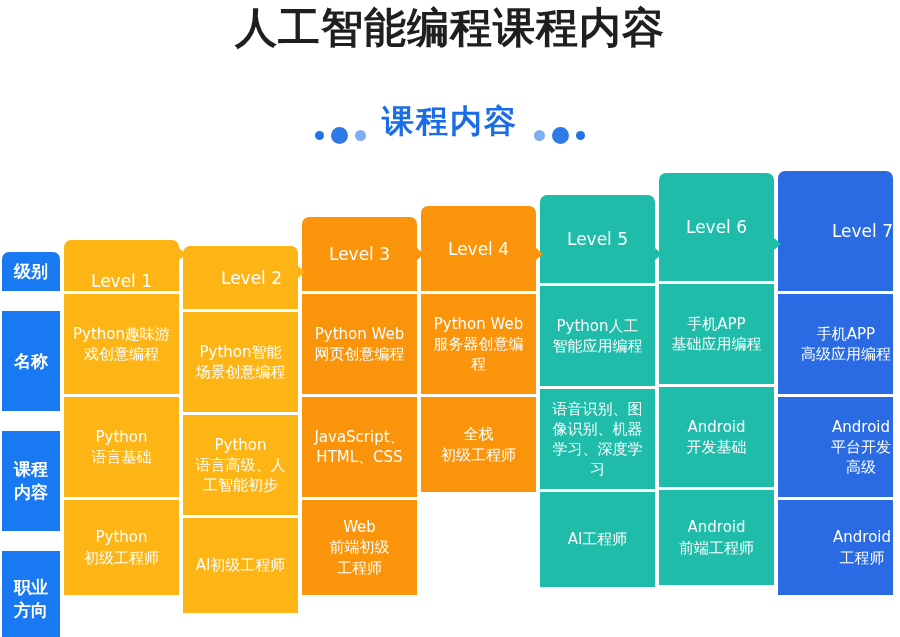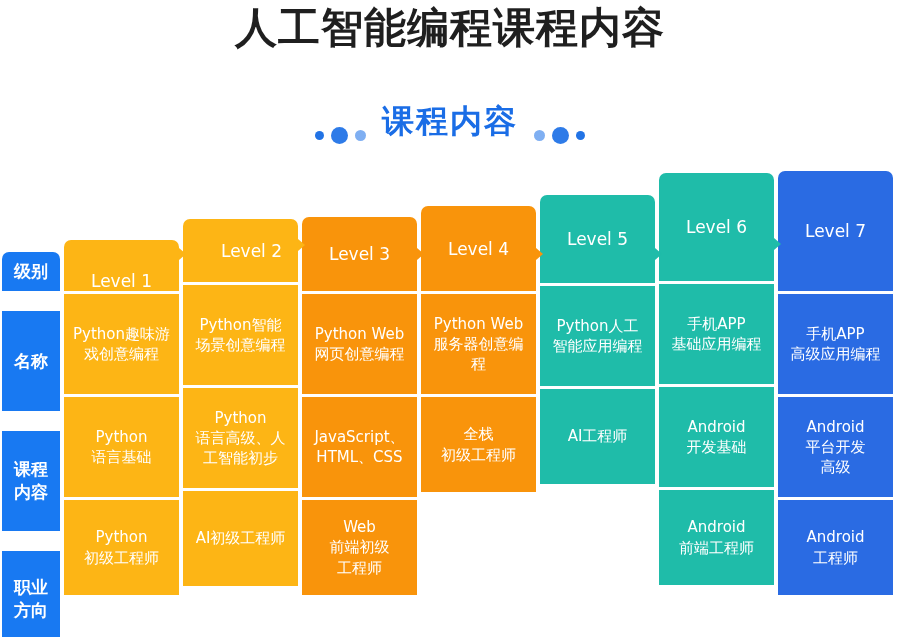--- a/index.html
+++ b/index.html
@@ -40,33 +40,33 @@
     display:flex; align-items:center; justify-content:center; text-align:center;
     color:#fff; font-size:15px; line-height:1.35; white-space:pre-line;
     height:100px; padding:2px;
   }
   .cell.c3 { height:95px; }
   .rh .cell { font-weight:bold; font-size:17px; }
 
   
   .col.rh .hd { margin-top:83px; height:39px; }
   .col.l1 .hd { margin-top:71px; height:51px;align-items:flex-end; }
-  .col.l2 .hd { margin-top:50px; height:63px;padding-left:22px; }
+  .col.l2 .hd { margin-top:77px; height:63px;padding-left:22px; }
   .col.l3 .hd { margin-top:48px; height:74px; }
   .col.l4 .hd { margin-top:37px; height:85px; }
   .col.l5 .hd { margin-top:26px; height:88px; }
   .col.l6 .hd { margin-top:4px; height:108px; }
   .col.l7 .hd { margin-top:2px;  height:120px; }
 
   
   .t-hblue  { background:#1879f2; }
   .t-gold   { background:#fdb515; }
   .t-orange { background:#f9940b; }
   .t-teal   { background:#1fbca9; }
-  .t-blue   { background:#2a6be3; }
+  .t-blue   { background:#2a6be3;justify-content:flex-end; }
 
   
   .arrow {
     position:absolute; right:-7px; width:0; height:0;
     border-top:6px solid transparent; border-bottom:6px solid transparent;
     border-left:7px solid #000; z-index:2;
   }
   .t-gold  .arrow { border-left-color:#fdb515; }
   .t-orange.hd .arrow, .t-orange .arrow { border-left-color:#f9940b; }
   .t-teal  .arrow { border-left-color:#1fbca9; }
@@ -159,20 +159,24 @@
 初级工程师</div>
   </div>
 
   <div class="col l5">
     <div class="hd t-teal">
       <span>Level 5</span>
       <span class="arrow"></span>
     </div>
     <div class="cell t-teal">Python人工
 智能应用编程</div>
+    <div class="cell t-teal">语音识别、图
+像识别、机器
+学习、深度学
+习</div>
     <div class="cell c3 t-teal">AI工程师</div>
   </div>
 
   <div class="col l6">
     <div class="hd t-teal">
       <span>Level 6</span>
       <span class="arrow"></span>
     </div>
     <div class="cell t-teal">手机APP
 基础应用编程</div>

